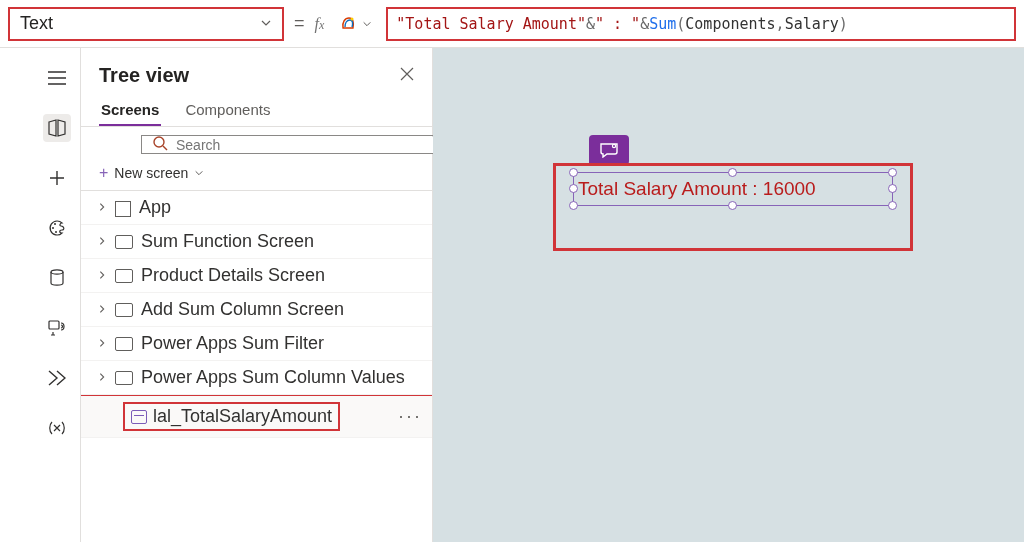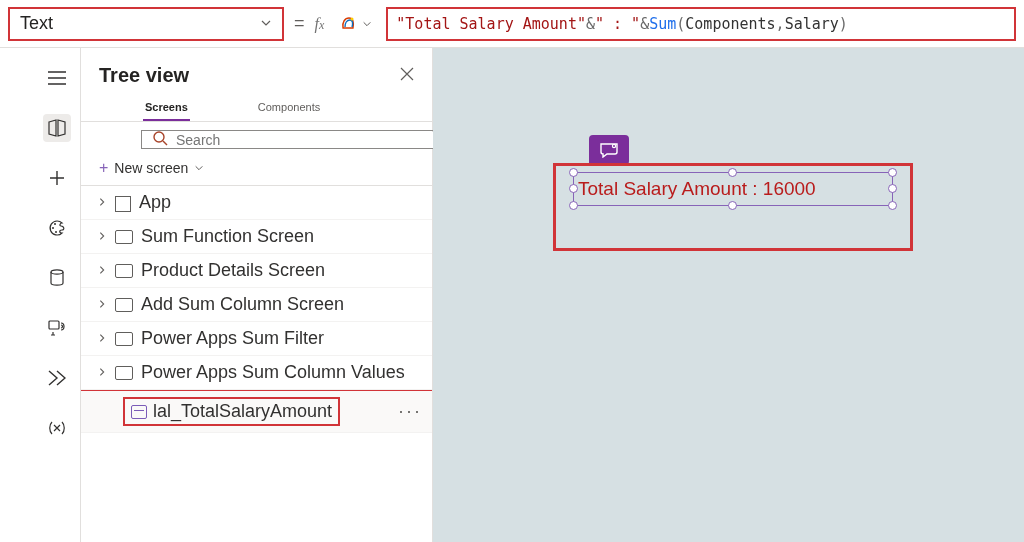--- a/index.html
+++ b/index.html
@@ -100,24 +100,23 @@
   .tree-header h2 { font-size: 20px; font-weight: 600; color: #252423; }
   .tree-header .close { font-size: 18px; color: #605e5c; cursor: pointer; }
   .tabs {
     display: flex;
     gap: 22px;
     padding: 0 18px;
     border-bottom: 1px solid #e1dfdd;
   }
   .tab {
     padding: 6px 2px;
-    font-size: 11px;
+    font-size: 15px;
     color: #605e5c;
     cursor: pointer;
-    margin-left: 44px;
   }
   .tab.active {
     color: #252423;
     font-weight: 600;
     border-bottom: 2px solid #7b2e9b;
     text-decoration: underline;
     text-decoration-color: transparent;
   }
   .tab.active { border-bottom: 2px solid #7b2e9b; }
   .search-wrap {

